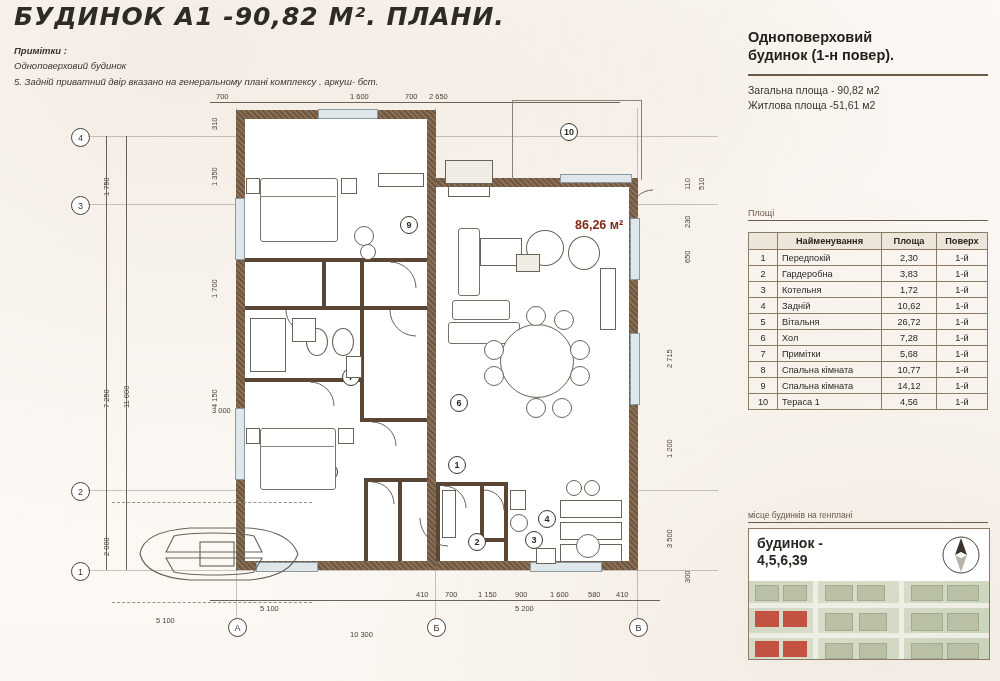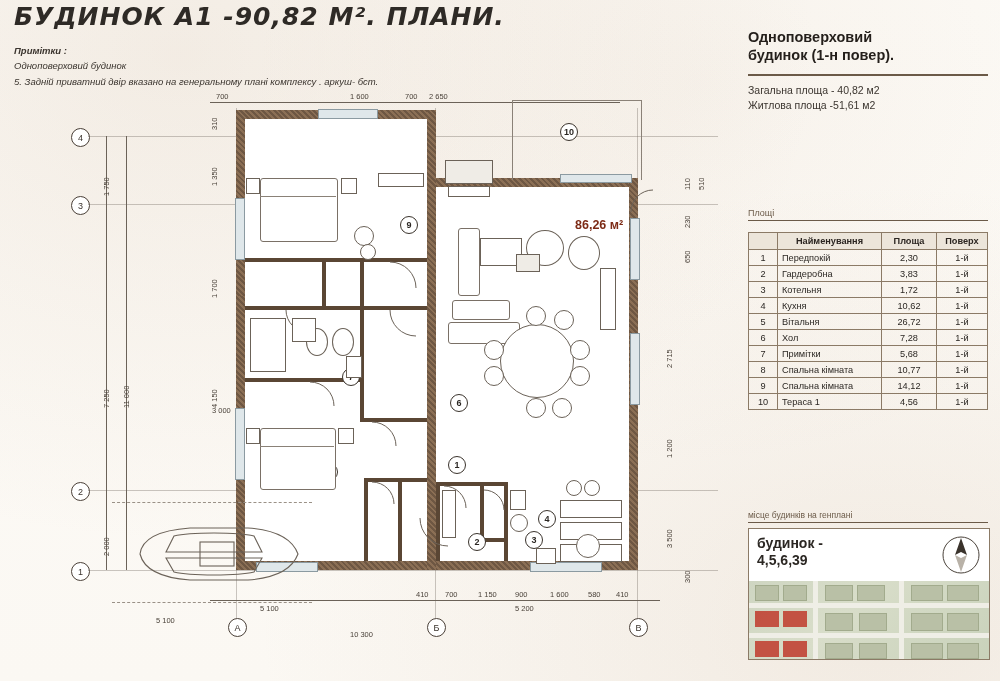--- a/index.html
+++ b/index.html
@@ -101,21 +101,21 @@
   <div class="ln">Одноповерховий будинок</div>
   <div class="ln2">5. Задній приватний двір вказано на генеральному плані комплексу . аркуш- бст.</div>
 </div>
 
 <div class="rpanel">
   <div class="rtitle">
     <div>Одноповерховий</div>
     <div>будинок (1-н повер).</div>
   </div>
   <div class="rule"></div>
-  <div class="rline">Загальна площа - 40,82 м2</div>
+  <div class="rline">Загальна площа - 90,82 м2</div>
   <div class="rline">Житлова площа -51,61 м2</div>
 </div>
 
 <div class="areas-hdr">Площі</div>
 
 <table class="areas">
   <thead>
     <tr>
       <th></th>
       <th>Найменування</th>
@@ -137,21 +137,21 @@
         <td class="fl">1-й</td>
       </tr>
     <tr>
         <td class="num">3</td>
         <td class="name">Котельня</td>
         <td class="sq">1,72</td>
         <td class="fl">1-й</td>
       </tr>
     <tr>
         <td class="num">4</td>
-        <td class="name">Кухня</td>
+        <td class="name">Задній</td>
         <td class="sq">10,62</td>
         <td class="fl">1-й</td>
       </tr>
     <tr>
         <td class="num">5</td>
         <td class="name">Вітальня</td>
         <td class="sq">26,72</td>
         <td class="fl">1-й</td>
       </tr>
     <tr>

